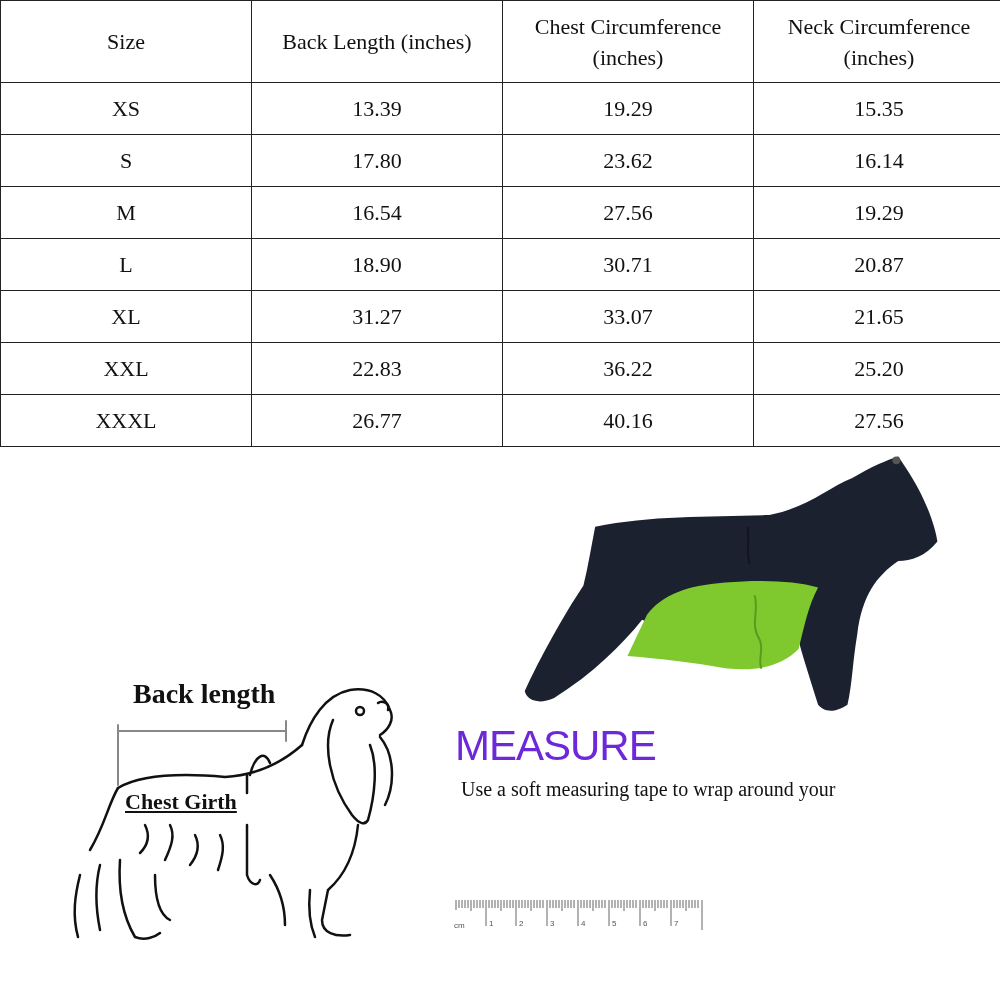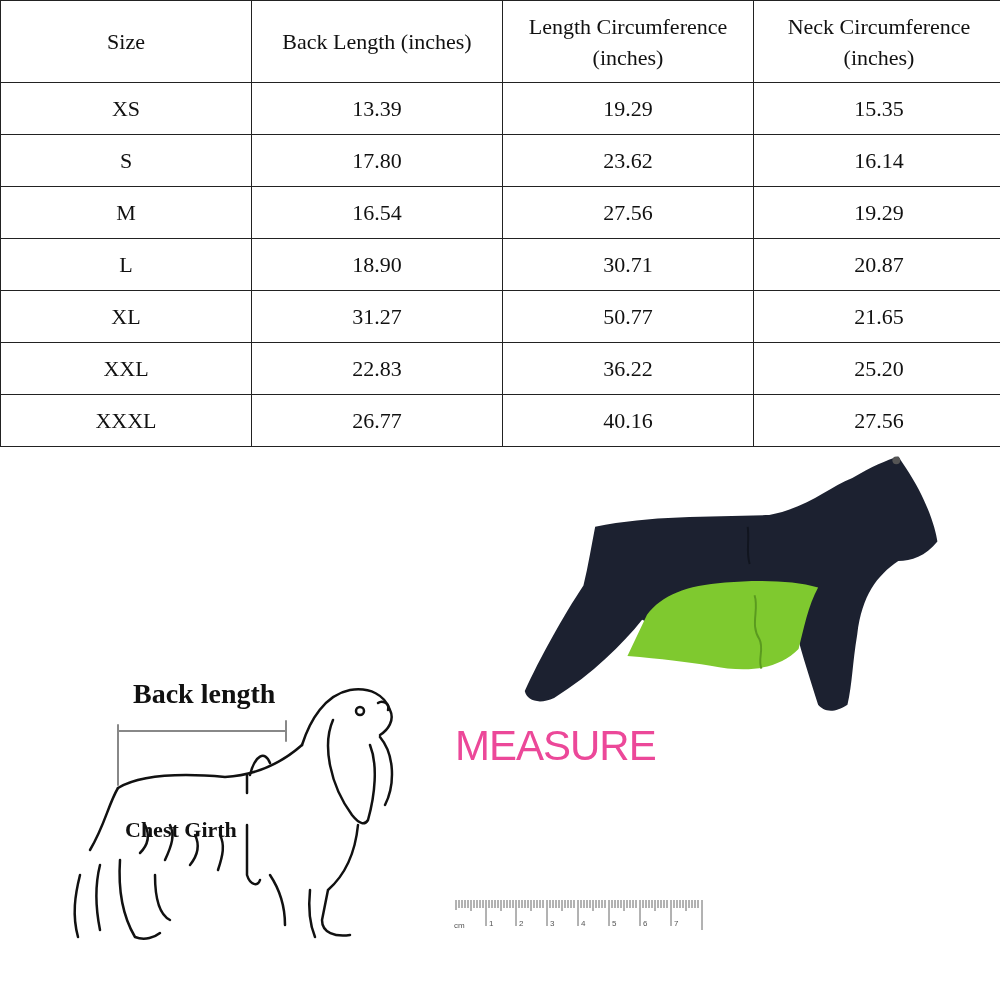--- a/index.html
+++ b/index.html
@@ -4,40 +4,40 @@
 <style>
   html, body { margin:0; padding:0; background:#ffffff; }
   body { width:1000px; height:1000px; position:relative; overflow:hidden; font-family:"Liberation Serif", serif; color:#111; }
   table.size-table { position:absolute; left:0; top:0; width:1000px; border-collapse:collapse; table-layout:fixed; }
   table.size-table td, table.size-table th { border:1.5px solid #222; text-align:center; font-weight:normal; font-size:22px; padding:0; }
   table.size-table th { height:81px; line-height:31px; }
   table.size-table td { height:51px;text-align:center; }
   .garment { position:absolute; left:515px; top:448px; width:440px; height:275px; }
   .dog { position:absolute; left:60px; top:675px; width:360px; height:280px; }
   .back-label { position:absolute; left:125px; top:678px; font-size:28px; font-weight:bold;margin-left:8px; }
-  .girth-label { position:absolute; left:125px; top:817px; font-size:22px; font-weight:bold; }
-  .measure-title { position:absolute; left:455px; top:722px; font-family:"Liberation Sans", sans-serif; font-size:42px; letter-spacing:-1px; color:#ec4899; }
+  .girth-label { position:absolute; left:125px; top:789px; font-size:22px; font-weight:bold;text-decoration:underline; }
+  .measure-title { position:absolute; left:455px; top:722px; font-family:"Liberation Sans", sans-serif; font-size:42px; letter-spacing:-1px; color:#6d28d9; }
   .measure-text { position:absolute; left:461px; top:775px; width:470px; font-size:20px; line-height:28px; }
   .measure-text div { white-space:nowrap; }
   .ruler { position:absolute; left:452px; top:898px; width:262px; height:40px; }
 </style>
 </head>
 <body>
 
 <table class="size-table">
   <thead>
     <tr>
       <th style="width:250px">
           <div>Size</div>
         </th>
       <th style="width:250px">
           <div>Back Length (inches)</div>
         </th>
       <th style="width:250px">
-          <div>Length Circumference</div>
+          <div>Chest Circumference</div>
           <div>(inches)</div>
         </th>
       <th style="width:250px">
           <div>Neck Circumference</div>
           <div>(inches)</div>
         </th>
     </tr>
   </thead>
   <tbody>
     <tr>
@@ -60,21 +60,21 @@
     </tr>
     <tr>
       <td>L</td>
       <td>18.90</td>
       <td>30.71</td>
       <td>20.87</td>
     </tr>
     <tr>
       <td>XL</td>
       <td>31.27</td>
-      <td>50.77</td>
+      <td>33.07</td>
       <td>21.65</td>
     </tr>
     <tr>
       <td>XXL</td>
       <td>22.83</td>
       <td>36.22</td>
       <td>25.20</td>
     </tr>
     <tr>
       <td>XXXL</td>
@@ -132,20 +132,21 @@
     <path d="M60 185 C58 215 62 240 75 262 C85 266 95 262 100 258"></path>
     <path d="M95 200 C95 225 100 240 110 245"></path>
   </g>
 </svg>
 
 <div class="back-label">Back length</div>
 <div class="girth-label">Chest Girth</div>
 
 <div class="measure-title">MEASURE</div>
 <div class="measure-text">
+  <div>Use a soft measuring tape to wrap around your</div>
 </div>
 
 <svg class="ruler" viewBox="0 0 262 40" xmlns="http://www.w3.org/2000/svg">
   <g stroke="#666" stroke-width="1">
     <line x1="4" y1="2" x2="4" y2="12"></line>
       <line x1="7" y1="2" x2="7" y2="10"></line>
       <line x1="10" y1="2" x2="10" y2="10"></line>
       <line x1="13" y1="2" x2="13" y2="10"></line>
       <line x1="16" y1="2" x2="16" y2="10"></line>
       <line x1="19" y1="2" x2="19" y2="13"></line>

